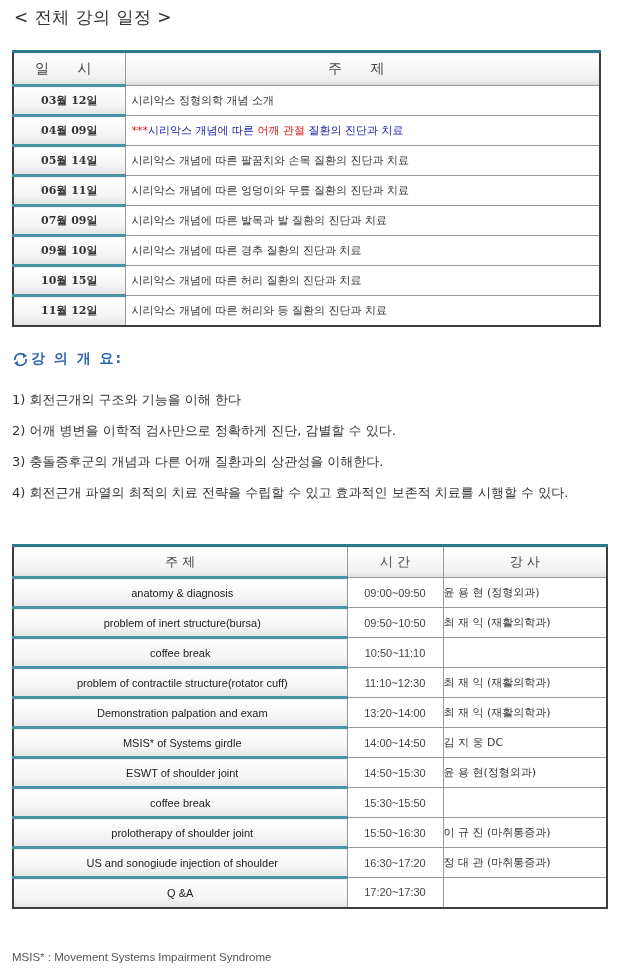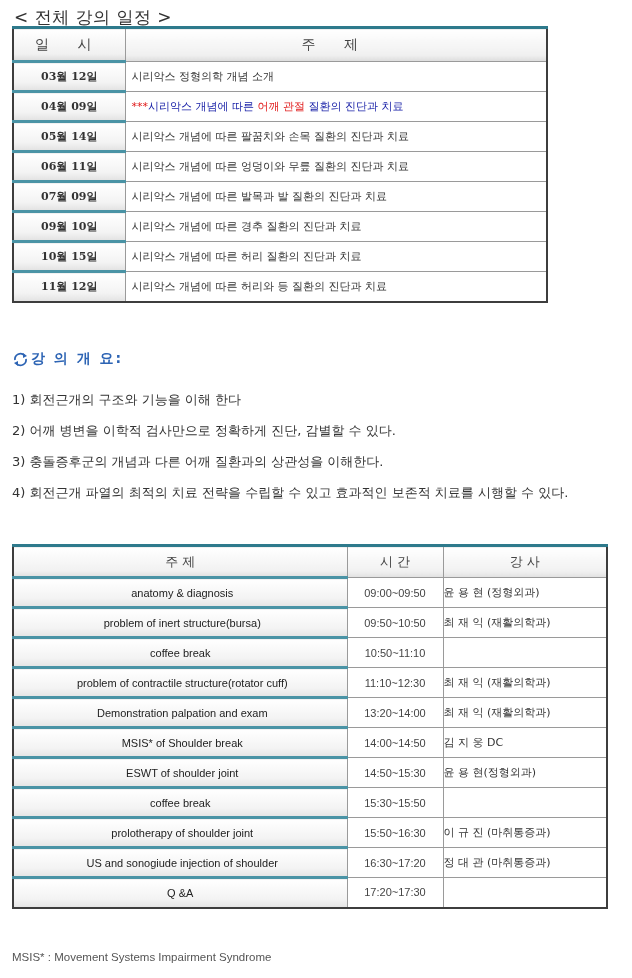--- a/index.html
+++ b/index.html
@@ -14,21 +14,21 @@
   }
   
   .tbl {
     position: absolute; border-collapse: collapse;
     border: 2px solid #3d3d3d; box-sizing: border-box;
   }
   .tbl td, .tbl th {
     border: 1px solid #9a9a9a; padding: 0; box-sizing: border-box;
     font-size: 11px; vertical-align: middle;
   }
-  #sched { left: 12px; top: 26px; width: 536px; }
+  #sched { left: 12px; top: 50px; width: 589px; }
   #sched th {
     height: 34px; font-weight: normal; font-size: 14px; color: #444;
     background: linear-gradient(#ffffff, #f0f0f0 80%, #dcdcdc);
     border-top: 3px solid #2e7a8c; letter-spacing: 12px;
   }
   #sched td { height: 30px; }
   .date-cell {
     width: 112px; text-align: center; font-weight: bold; color: #333;
     font-family: "DejaVu Serif", "Liberation Serif", serif; font-size: 13px;
     background: linear-gradient(#ffffff, #f3f3f3 70%, #e2e2e2);
@@ -163,21 +163,21 @@
       <td class="p-topic left" style="padding-left:0">problem of contractile structure(rotator cuff)</td>
       <td class="p-time">11:10~12:30</td>
       <td class="p-speaker">최  재  익 (재활의학과)</td>
     </tr>
     <tr>
       <td class="p-topic left">Demonstration  palpation and exam</td>
       <td class="p-time">13:20~14:00</td>
       <td class="p-speaker">최  재  익 (재활의학과)</td>
     </tr>
     <tr>
-      <td class="p-topic left" style="padding-left:8px">MSIS* of Shoulder break</td>
+      <td class="p-topic left" style="padding-left:8px">MSIS* of Systems girdle</td>
       <td class="p-time">14:00~14:50</td>
       <td class="p-speaker">김 지  웅  DC</td>
     </tr>
     <tr>
       <td class="p-topic left">ESWT of shoulder joint</td>
       <td class="p-time">14:50~15:30</td>
       <td class="p-speaker">윤 용 현(정형외과)</td>
     </tr>
     <tr>
       <td class="p-topic center">coffee break</td>

